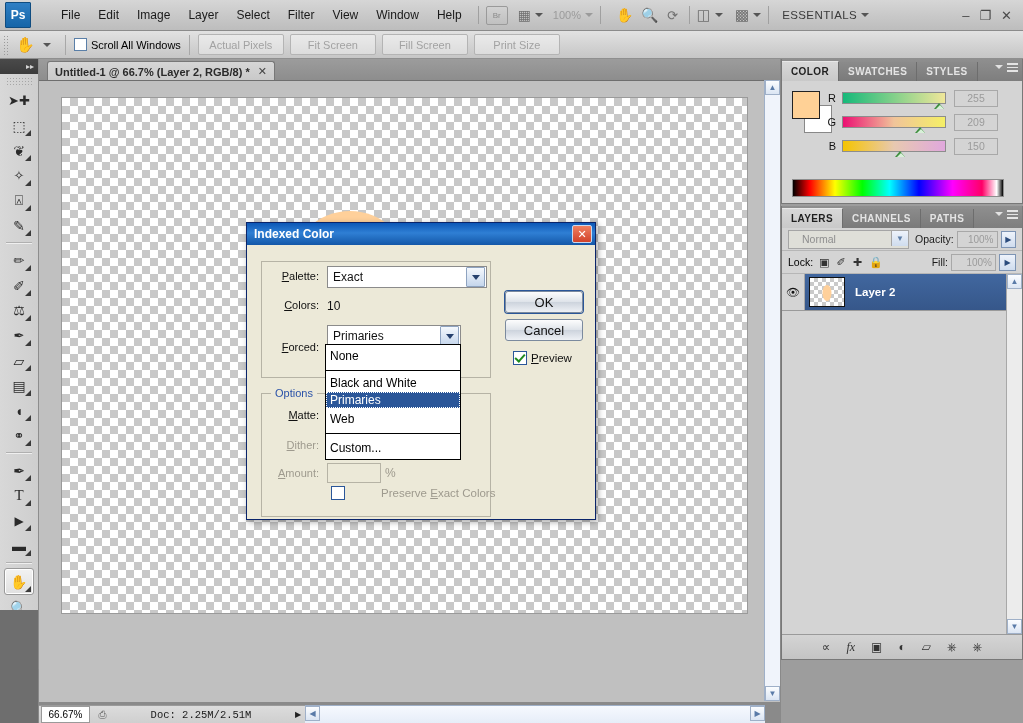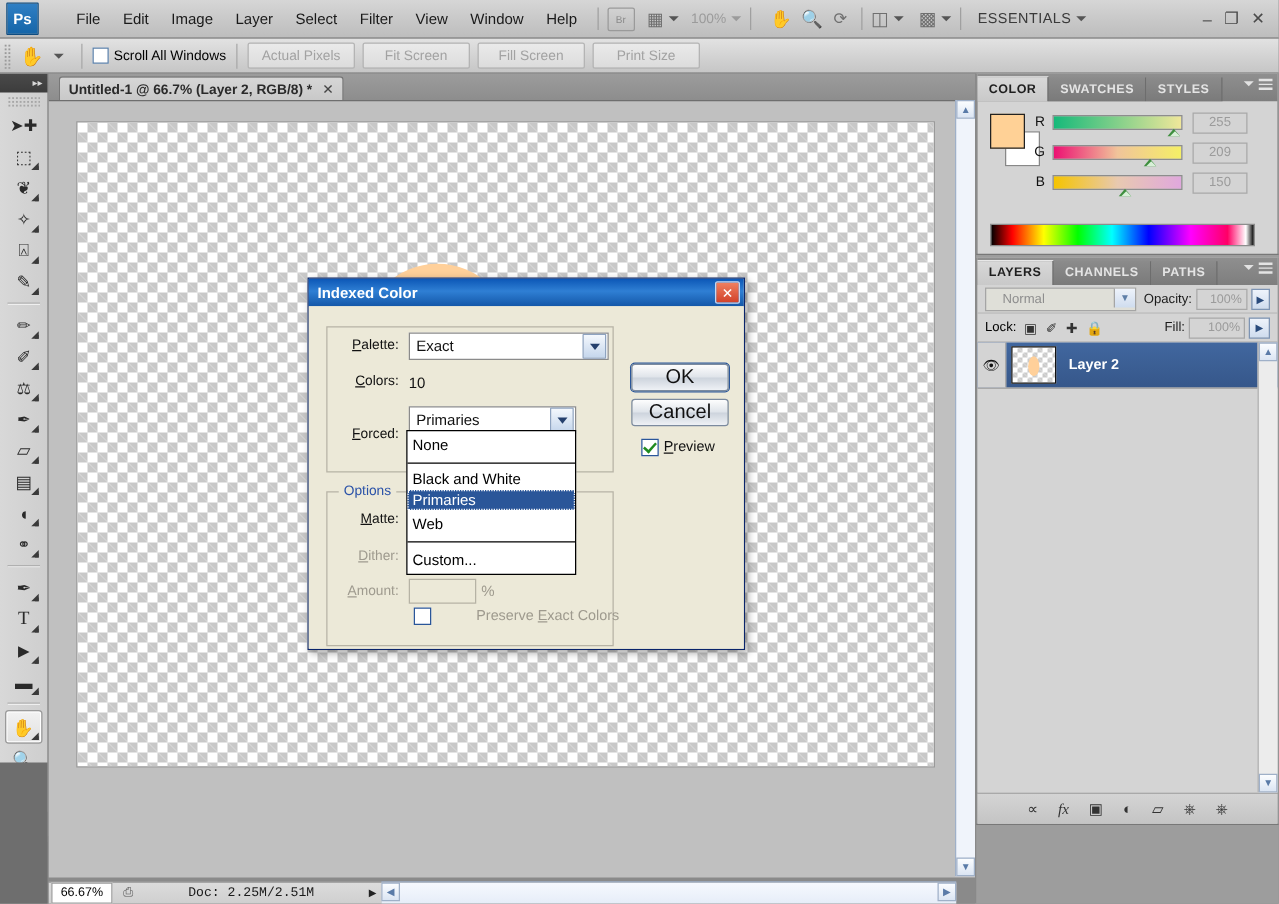--- a/index.html
+++ b/index.html
@@ -375,21 +375,21 @@
     height:16px;padding-left:4px;font-size:12px;color:#000;
     display:flex;align-items:center;cursor:default;
   }
   .dd-item.sel{background:#2a5699;color:#fff;outline:1px dotted #fff;outline-offset:-1px;}
   .dd-sep{height:1px;background:#000;margin:3px 0;}
   .pbtn{
     position:absolute;width:76px;height:20px;
     background:linear-gradient(to bottom,#fdfdfd,#dfe4ea 48%,#cdd4dd 52%,#eef1f5);
     border:1px solid #7b8a9e;border-radius:3px;
     display:flex;align-items:center;justify-content:center;
-    font-size:16px;color:#111;cursor:default;
+    font-size:13px;color:#111;cursor:default;
   }
   .pbtn.default{box-shadow:0 0 0 1px #2a5699;}
   .dchk{
     position:absolute;display:flex;align-items:center;font-size:11.5px;color:#111;
   }
   .dchk .box{
     width:12px;height:12px;border:1px solid #2a5699;background:#fff;
     margin-right:4px;position:relative;
   }
   .dchk .box.on:after{

